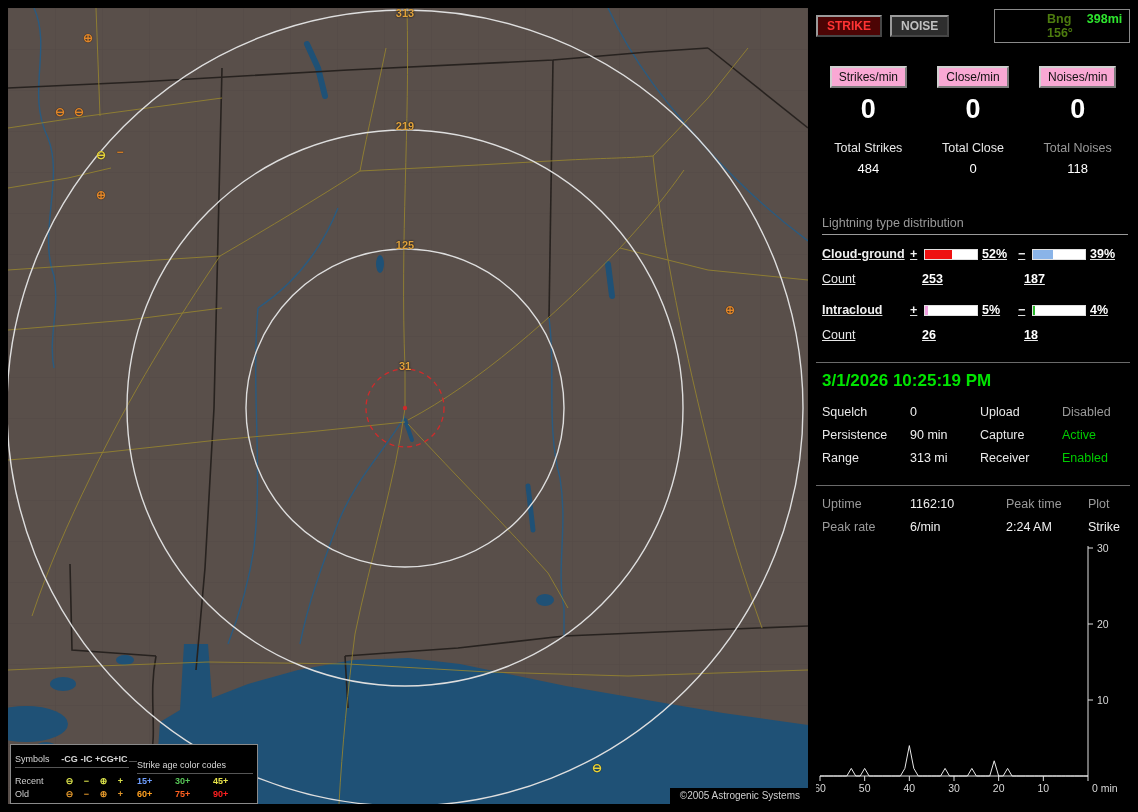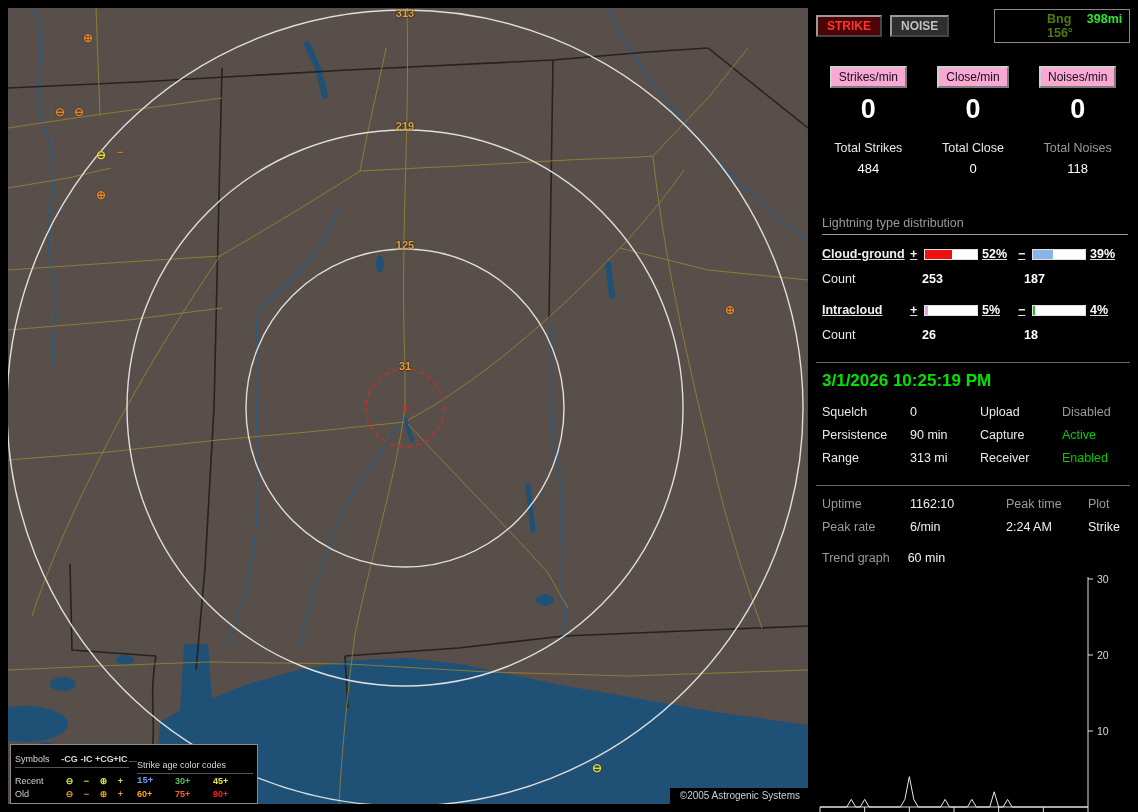--- a/index.html
+++ b/index.html
@@ -45,21 +45,21 @@
   .tot-label.dim{color:#9a9a9a;}
   .tot-value{margin-top:6px;color:#fff;font-size:13px;}
 
   .dist-title{margin:40px 2px 0 6px;color:#9a9a9a;border-bottom:1px solid #9a9a9a;padding-bottom:4px;}
   .dist-row{display:flex;align-items:center;margin:12px 0 0 6px;text-decoration:underline;}
   .dist-row .dlabel{width:88px;font-weight:bold;color:#f0f0f0;}
   .dist-row .sign{width:14px;color:#f0f0f0;font-weight:bold;}
   .bar{width:52px;height:9px;border:1px solid #e0e0e0;background:#fff;margin-right:4px;position:relative;}
   .bar i{display:block;height:9px;}
   .pct{width:36px;font-weight:bold;color:#fff;}
-  .count-row{display:flex;margin:11px 0 0 6px;color:#e8e8e8;}
+  .count-row{display:flex;margin:11px 0 0 6px;color:#e8e8e8;text-decoration:underline;}
   .count-row .dlabel{width:100px;}
   .count-row .cv1{width:102px;font-weight:bold;color:#fff;}
   .count-row .cv2{font-weight:bold;color:#fff;}
 
   hr.sep{border:none;border-top:1px solid #6a6a6a;margin:20px 0 0 0;}
   .datetime{color:#00e400;font-weight:bold;font-size:17px;margin:8px 0 0 6px;}
 
   .status-grid{display:grid;grid-template-columns:88px 70px 82px 1fr;row-gap:9px;margin:14px 0 0 6px;}
   .stats-grid{display:grid;grid-template-columns:88px 96px 82px 1fr;row-gap:9px;margin:11px 0 0 6px;}
   .glabel{color:#e8e8e8;} .gdim{color:#9a9a9a;} .gval{color:#f0f0f0;}
@@ -169,21 +169,21 @@
         <span class="lg-head lg-sym">+CG</span>
         <span class="lg-head lg-sym">+IC</span>
         <span class="lg-head"></span>
         <span class="lg-head lg-age-title">Strike age color codes</span>
         <span class="lg-label">Recent</span>
         <span class="lg-sym" style="color: rgb(216, 224, 74);">⊖</span>
         <span class="lg-sym" style="color: rgb(216, 224, 74);">−</span>
         <span class="lg-sym" style="color: rgb(216, 224, 74);">⊕</span>
         <span class="lg-sym" style="color: rgb(216, 224, 74);">+</span>
         <span class=""></span>
-        <span class="lg-age" style="color: rgb(111, 159, 255); font-family: Liberation Mono, monospace;">15+</span>
+        <span class="lg-age" style="color: rgb(111, 159, 255);">15+</span>
         <span class="lg-age" style="color: rgb(88, 197, 88);">30+</span>
         <span class="lg-age" style="color: rgb(232, 228, 74);">45+</span>
         <span class="lg-label">Old</span>
         <span class="lg-sym" style="color: rgb(224, 150, 42);">⊖</span>
         <span class="lg-sym" style="color: rgb(224, 150, 42);">−</span>
         <span class="lg-sym" style="color: rgb(224, 150, 42);">⊕</span>
         <span class="lg-sym" style="color: rgb(224, 150, 42);">+</span>
         <span class=""></span>
         <span class="lg-age" style="color: rgb(255, 160, 32);">60+</span>
         <span class="lg-age" style="color: rgb(255, 96, 32);">75+</span>
@@ -293,24 +293,20 @@
     <span class="gval">1162:10</span>
     <span class="gdim">Peak time</span>
     <span class="gdim">Plot</span>
 
     <span class="gdim">Peak rate</span>
     <span class="gval">6/min</span>
     <span class="gval">2:24 AM</span>
     <span class="gval">Strike</span>
   </div>
 
-  <div class="trend-row">
-    <span class="gdim">Trend graph</span>
-    <span class="gval">60 min</span>
-  </div>
 
   <svg id="trend-svg" width="314" height="266">
       <line x1="272" y1="8" x2="272" y2="238" stroke="#e0e0e0" stroke-width="1"></line>
       <line x1="4" y1="238" x2="272" y2="238" stroke="#e0e0e0" stroke-width="1"></line>
       <line x1="272" y1="162" x2="277" y2="162" stroke="#e0e0e0" stroke-width="1"></line>
       <text x="281" y="166" fill="#d8d8d8" font-size="10.5" font-family="Liberation Sans, sans-serif" text-anchor="start">10</text>
       <line x1="272" y1="86" x2="277" y2="86" stroke="#e0e0e0" stroke-width="1"></line>
       <text x="281" y="90" fill="#d8d8d8" font-size="10.5" font-family="Liberation Sans, sans-serif" text-anchor="start">20</text>
       <line x1="272" y1="10" x2="277" y2="10" stroke="#e0e0e0" stroke-width="1"></line>
       <text x="281" y="14" fill="#d8d8d8" font-size="10.5" font-family="Liberation Sans, sans-serif" text-anchor="start">30</text>

